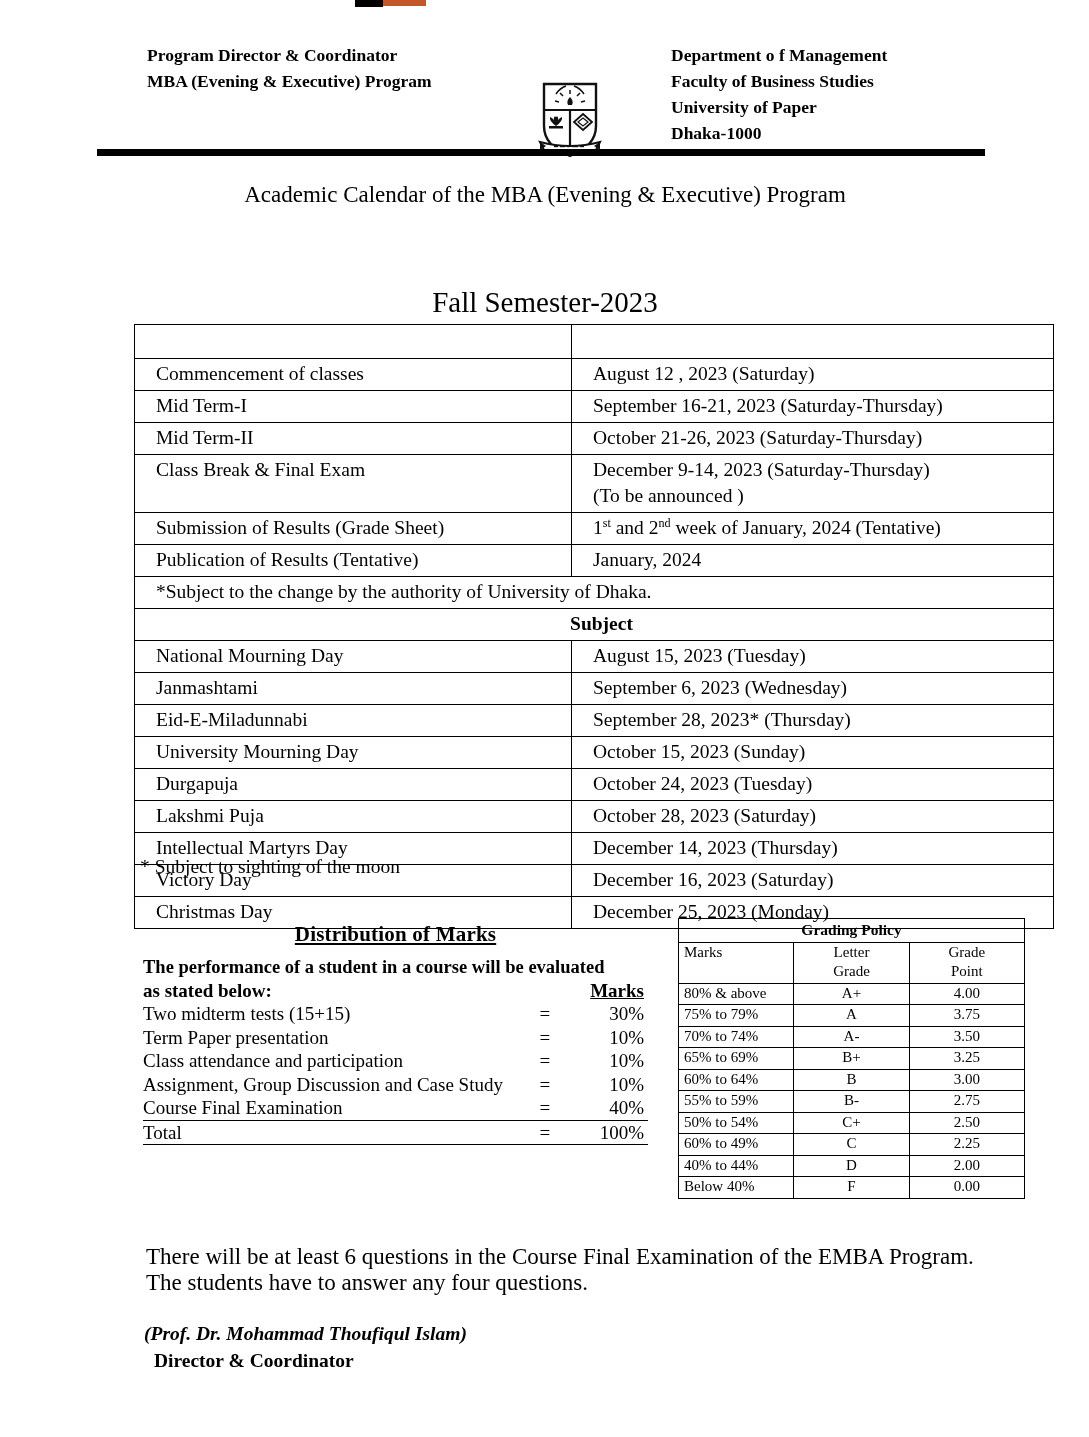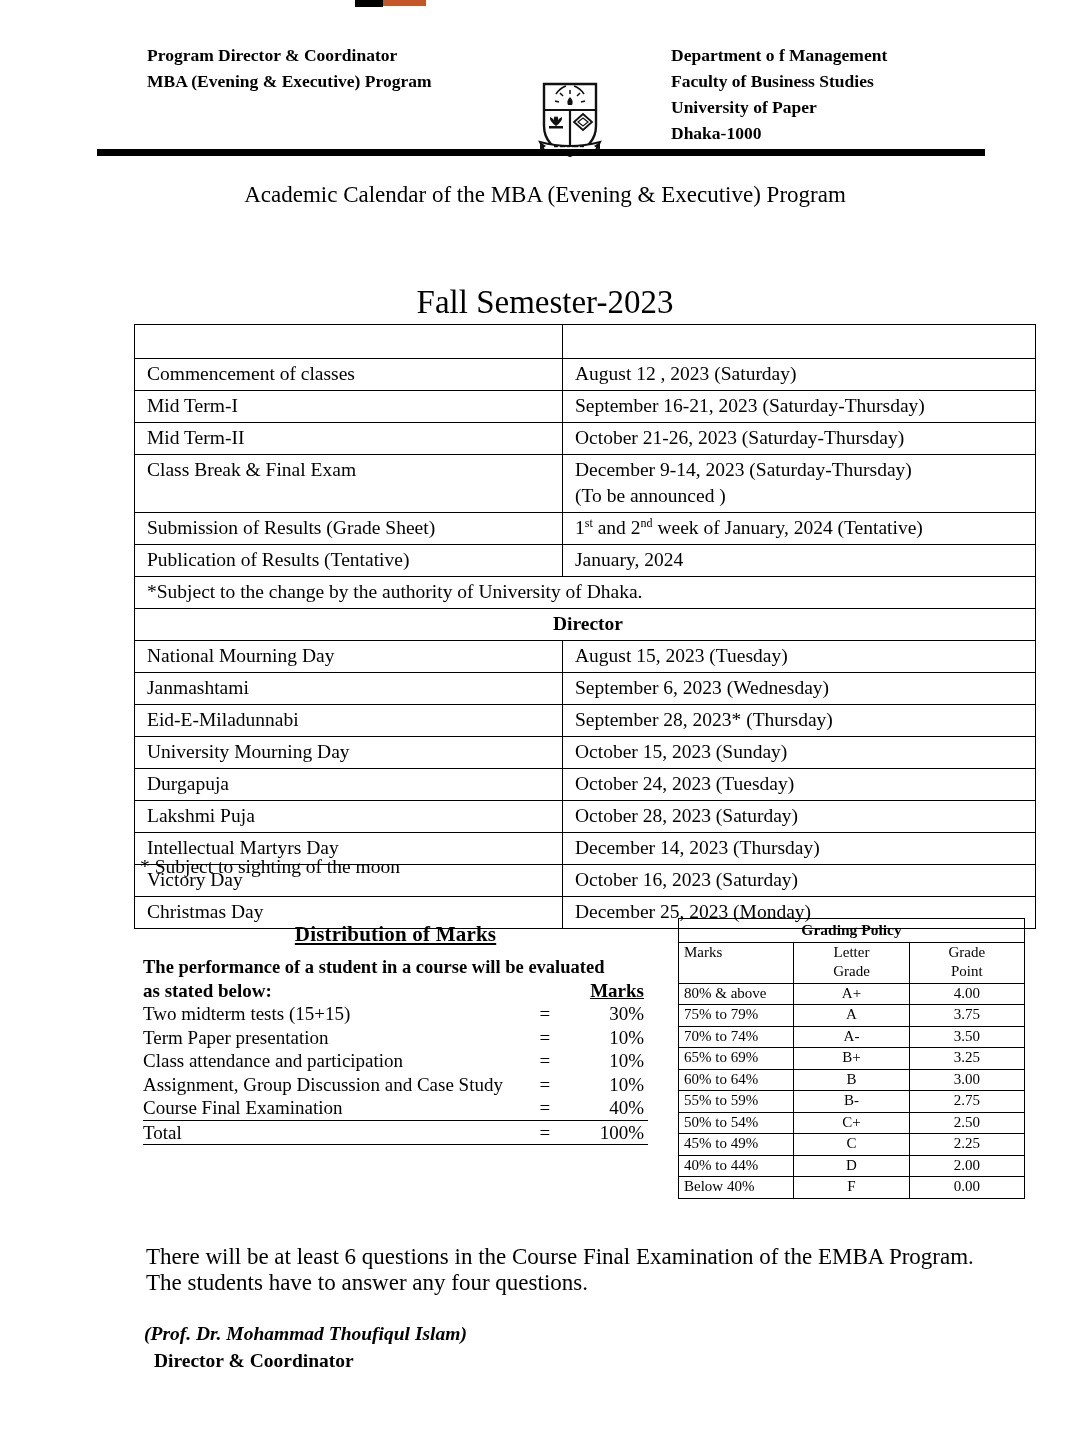--- a/index.html
+++ b/index.html
@@ -80,36 +80,36 @@
     width: 790px;
     text-align: center;
     font-size: 23px;
     line-height: 45px;
   }
   #semester-title {
     position: absolute;
     top: 284px; left: 150px;
     width: 790px;
     text-align: center;
-    font-size: 33px;
+    font-size: 29px;
     line-height: 36px;
   }
 
   
   #calendar-table {
     position: absolute;
     left: 134px; top: 324px;
     width: 863px;
     border-collapse: collapse;
     font-size: 19.5px;
     table-layout: fixed;
   }
   #calendar-table td {
     border: 1px solid #000;
-    padding: 2px 6px 3px 12px;
+    padding: 2px 6px 3px 21px;
     line-height: 26px;
     vertical-align: top;
   }
   #calendar-table td.c-label { width: 409px; }
   #calendar-table td.c-value { width: 454px; }
   #calendar-table tr.blank-row td { height: 28px; }
   #calendar-table td.centered {
     text-align: center;
     font-weight: bold;
   }
@@ -311,21 +311,21 @@
         <td class="c-value">1<sup>st</sup> and 2<sup>nd</sup> week of January, 2024 (Tentative)</td>
       </tr>
       <tr>
         <td class="c-label">Publication of Results (Tentative)</td>
         <td class="c-value">January, 2024</td>
       </tr>
       <tr>
         <td colspan="2">*Subject to the change by the authority of University of Dhaka.</td>
       </tr>
       <tr>
-        <td colspan="2" class="centered">Director</td>
+        <td colspan="2" class="centered">Subject</td>
       </tr>
       <tr>
         <td class="c-label">National Mourning Day</td>
         <td class="c-value">August 15, 2023 (Tuesday)</td>
       </tr>
       <tr>
         <td class="c-label">Janmashtami</td>
         <td class="c-value">September 6, 2023 (Wednesday)</td>
       </tr>
       <tr>
@@ -343,21 +343,21 @@
       <tr>
         <td class="c-label">Lakshmi Puja</td>
         <td class="c-value">October 28, 2023 (Saturday)</td>
       </tr>
       <tr>
         <td class="c-label">Intellectual Martyrs Day</td>
         <td class="c-value">December 14, 2023 (Thursday)</td>
       </tr>
       <tr>
         <td class="c-label">Victory Day</td>
-        <td class="c-value">October 16, 2023 (Saturday)</td>
+        <td class="c-value">December 16, 2023 (Saturday)</td>
       </tr>
       <tr>
         <td class="c-label">Christmas Day</td>
         <td class="c-value">December 25, 2023 (Monday)</td>
       </tr>
     </tbody>
 </table>
 
 <div id="moon-note">* Subject to sighting of the moon</div>
 
@@ -452,21 +452,21 @@
         <td class="g-marks">55% to 59%</td>
         <td class="g-letter">B-</td>
         <td class="g-point">2.75</td>
       </tr>
       <tr>
         <td class="g-marks">50% to 54%</td>
         <td class="g-letter">C+</td>
         <td class="g-point">2.50</td>
       </tr>
       <tr>
-        <td class="g-marks">45% to 49%</td>
+        <td class="g-marks">60% to 49%</td>
         <td class="g-letter">C</td>
         <td class="g-point">2.25</td>
       </tr>
       <tr>
         <td class="g-marks">40% to 44%</td>
         <td class="g-letter">D</td>
         <td class="g-point">2.00</td>
       </tr>
       <tr>
         <td class="g-marks">Below 40%</td>

